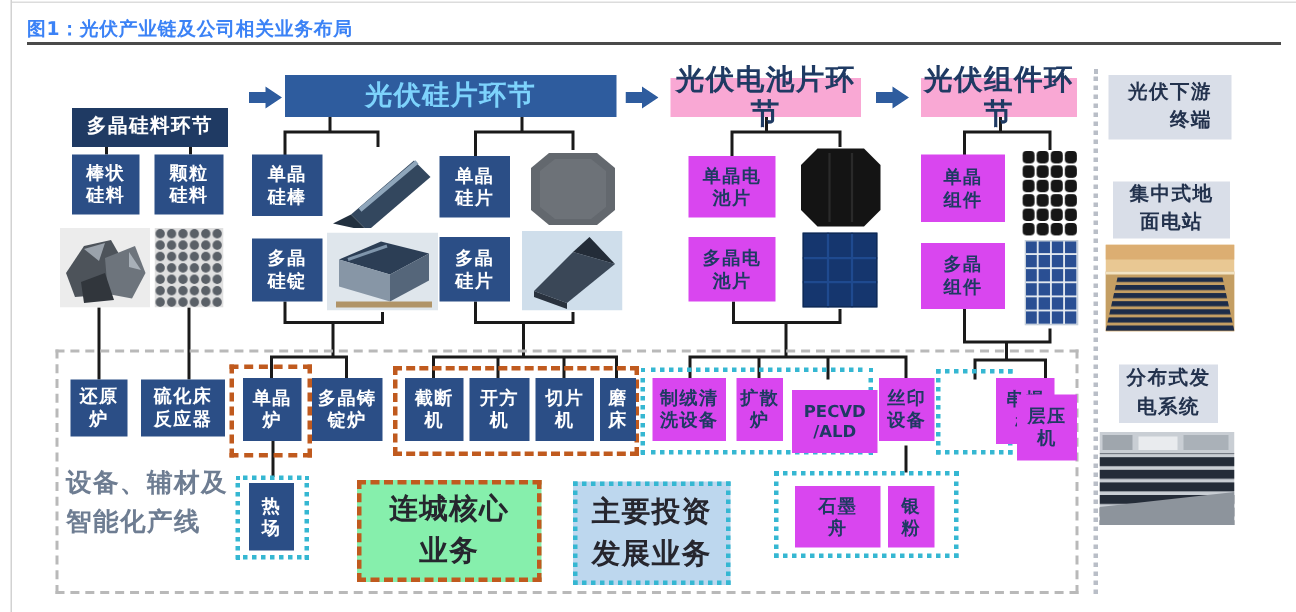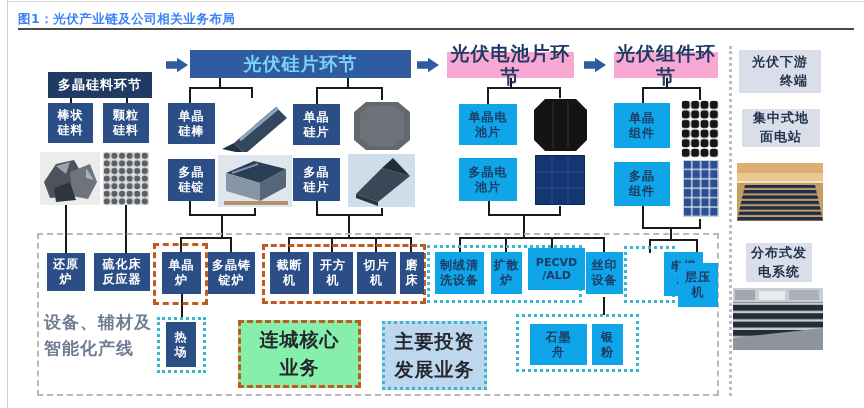--- a/index.html
+++ b/index.html
@@ -5,21 +5,21 @@
   html,body{margin:0;padding:0;background:#fff;}
   body{width:864px;height:408px;position:relative;overflow:hidden;
        font-family:"DejaVu Sans","Liberation Sans",sans-serif;}
   .abs{position:absolute;}
   .bx{position:absolute;display:flex;align-items:center;justify-content:center;
       text-align:center;white-space:pre-line;box-sizing:border-box;
       line-height:1.22;letter-spacing:1px;font-weight:600;}
   .navy1{background:#1F3A63;color:#fff;font-size:13px;}
   .navy2{background:#2E5C9E;color:#7dd3fc;font-size:18px;}
   .navy3{background:#2B4E86;color:#fff;font-size:12px;}
-  .lb{background:#0ea5e9;color:#1F3A63;font-size:12px;}
+  .lb{background:#d946ef;color:#1F3A63;font-size:12px;}
   .lbstage{background:#f9a8d4;color:#1F3A63;font-size:19px;}
   .gray{background:#D9DEE8;color:#23324D;font-size:13px;line-height:1.45;}
   .od{position:absolute;border:3px dashed #C05A1E;box-sizing:border-box;background:transparent;}
   .cd{position:absolute;border:3px dotted #35B7D2;box-sizing:border-box;background:transparent;}
   .outer-dash{position:absolute;border:2px dashed #b9b9b9;box-sizing:border-box;}
   .sep{position:absolute;border-left:3px dotted #b9bec7;}
   .legend{justify-content:center;font-size:19px;font-weight:700;color:#26262e;line-height:1.45;}
   .core{background:#86efac;}
   .invest{background:#BDD7EE;}
   .title{position:absolute;left:18px;top:11px;font-size:12.5px;font-weight:700;color:#3b82f6;
@@ -62,21 +62,21 @@
   </svg>
 <div class="bx lbstage" style="left:447px;top:52px;width:127px;height:26px;">光伏电池片环节</div>
 <svg class="abs" style="left:584px;top:57px;" width="22" height="16" viewBox="0 0 24 16">
   <polygon points="0,4 12,4 12,0 24,8 12,16 12,12 0,12" fill="#2E5C9E"></polygon>
   </svg>
 <div class="bx lbstage" style="left:614px;top:52px;width:104px;height:26px;">光伏组件环节</div>
 
 <div class="sep" style="left:729px;top:46px;height:350px;"></div>
 <div class="bx gray" style="left:739px;top:50px;width:82px;height:43px;text-align:right;">光伏下游
 终端</div>
-<div class="bx gray" style="left:742px;top:109px;width:78px;height:38px;">集中式地
+<div class="bx gray" style="left:742px;top:121px;width:78px;height:38px;">集中式地
 面电站</div>
 <div class="bx gray" style="left:746px;top:243px;width:66px;height:39px;">分布式发
 电系统</div>
 
 <div class="bx navy3" style="left:48px;top:103px;width:45px;height:40px;">棒状
 硅料</div>
 <div class="bx navy3" style="left:103px;top:103px;width:46px;height:40px;">颗粒
 硅料</div>
 <div class="bx navy3" style="left:168px;top:103px;width:47px;height:41px;">单晶
 硅棒</div>
@@ -221,21 +221,21 @@
 <div class="bx navy3" style="left:357px;top:252px;width:39px;height:42px;">切片
 机</div>
 <div class="bx navy3" style="left:400px;top:252px;width:24px;height:42px;">磨
 床</div>
 
 <div class="cd" style="left:427px;top:245px;width:155px;height:58px;"></div>
 <div class="bx lb" style="left:435px;top:252px;width:49px;height:42px;">制绒清
 洗设备</div>
 <div class="bx lb" style="left:491px;top:252px;width:31px;height:42px;">扩散
 炉</div>
-<div class="bx lb" style="left:528px;top:248px;width:57px;height:42px;letter-spacing:0;font-size:11px;">PECVD
+<div class="bx lb" style="left:528px;top:260px;width:57px;height:42px;letter-spacing:0;font-size:11px;">PECVD
 /ALD</div>
 <div class="bx lb" style="left:586px;top:252px;width:37px;height:42px;">丝印
 设备</div>
 
 <div class="cd" style="left:624px;top:246px;width:51px;height:57px;"></div>
 <div class="bx lb" style="left:664px;top:252px;width:39px;height:44px;">串焊
 机</div>
 <div class="bx lb" style="left:678px;top:263px;width:40px;height:44px;">层压
 机</div>
 

